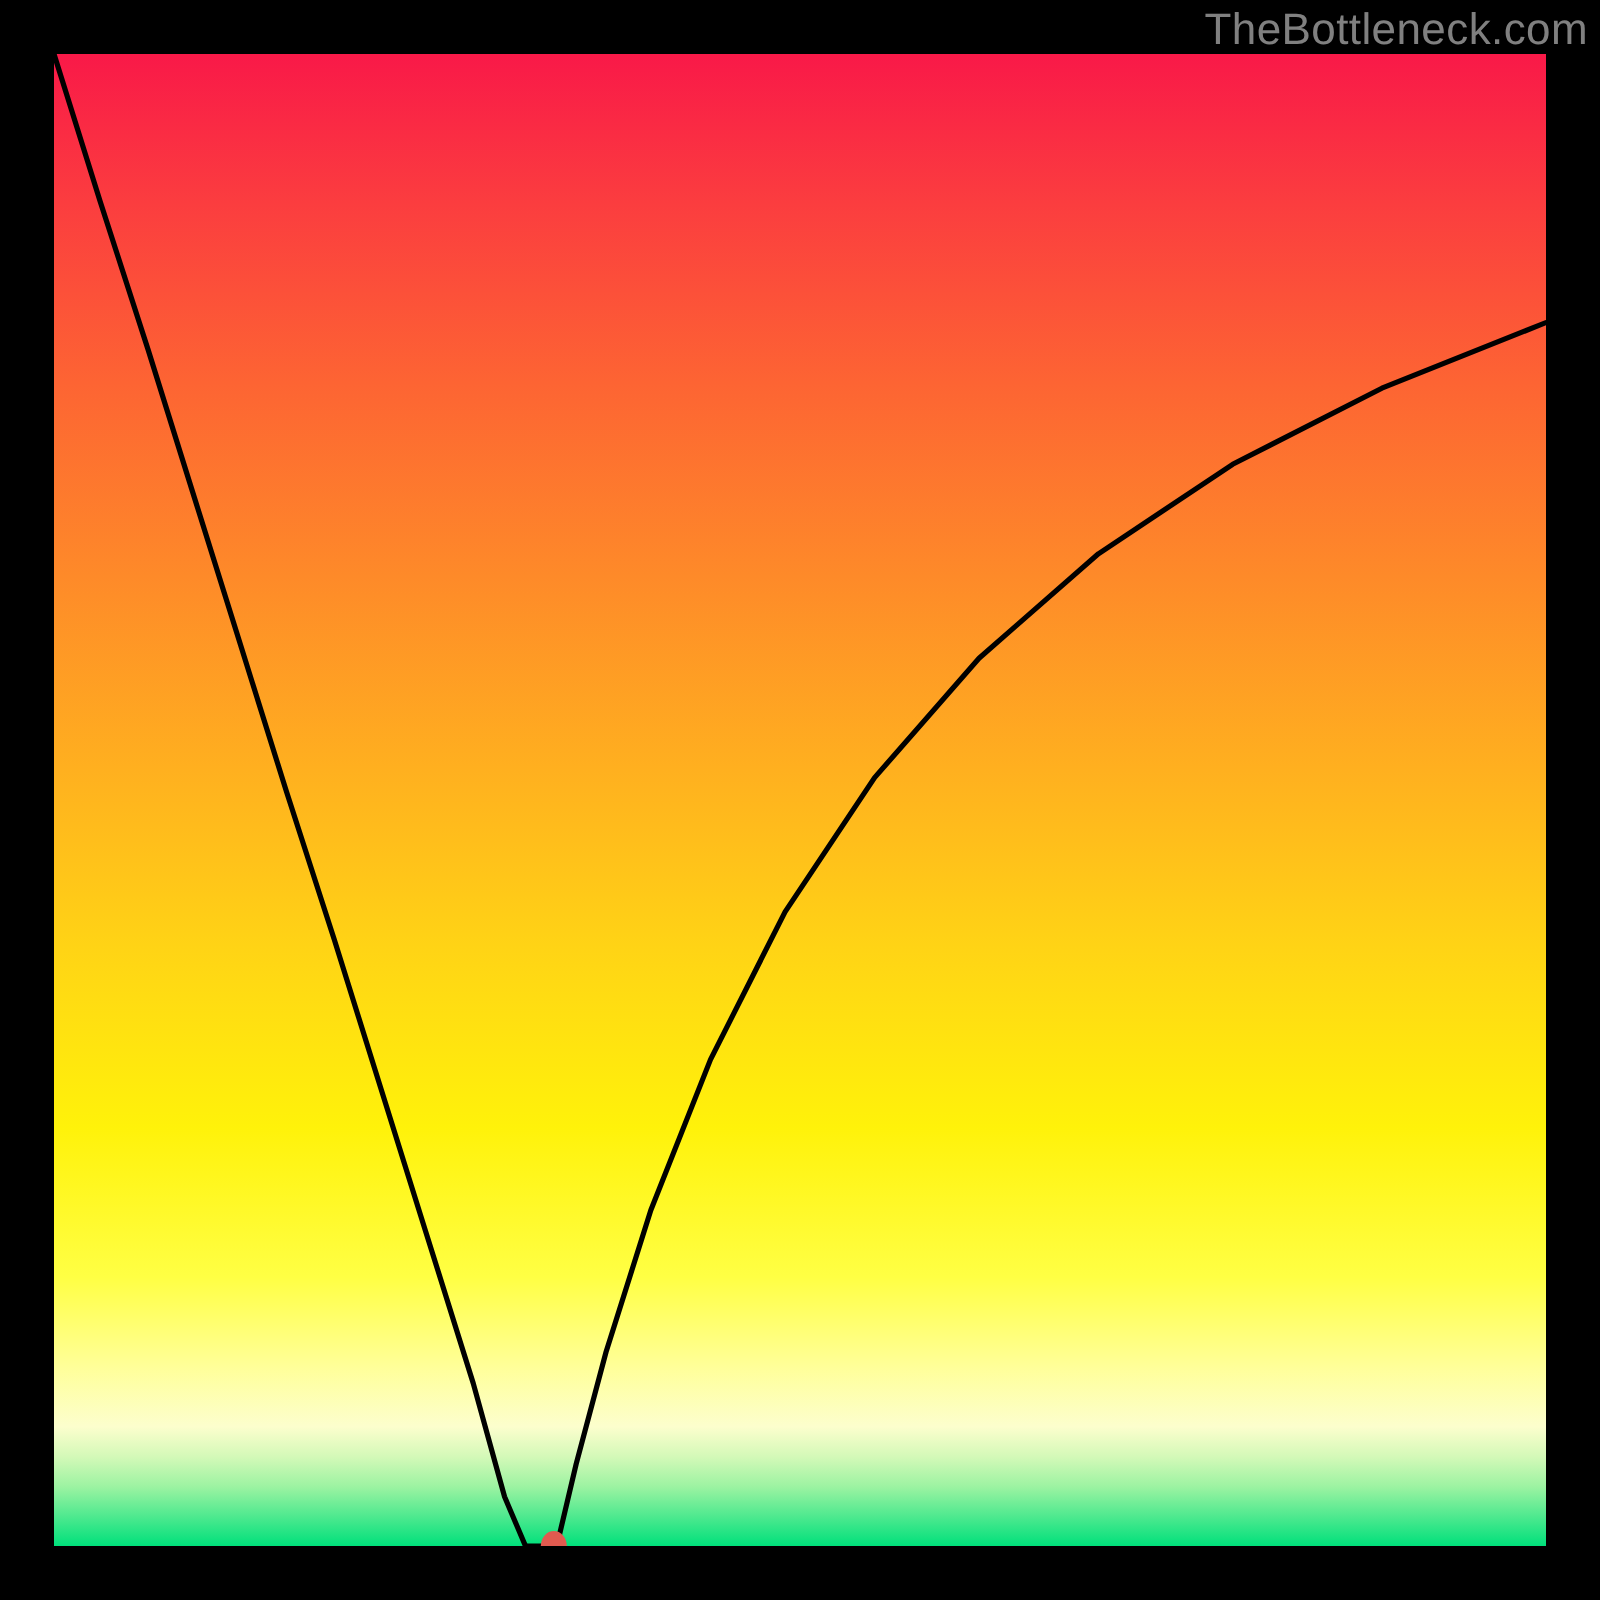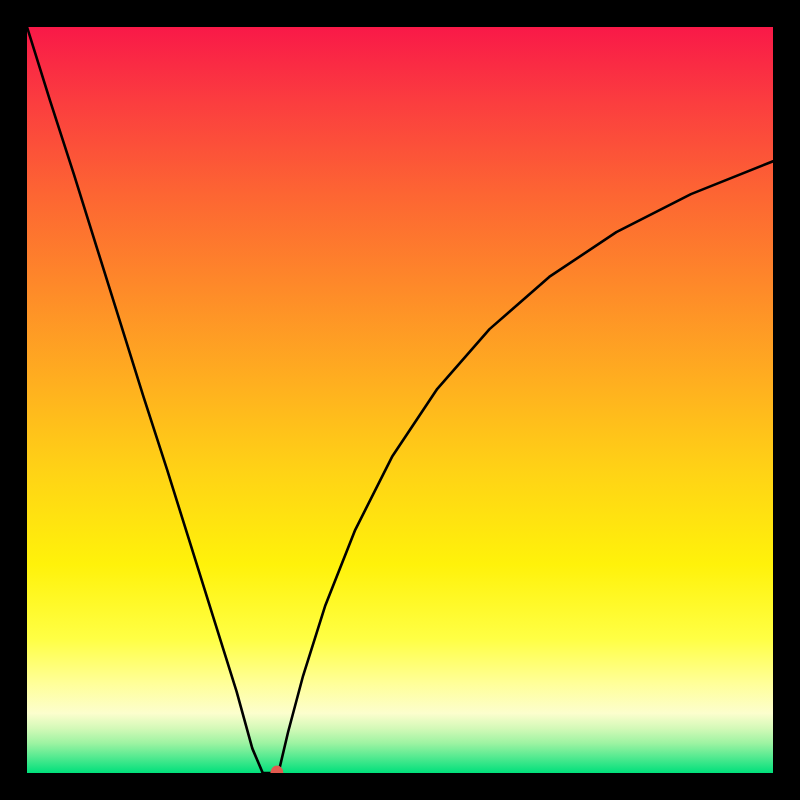--- a/index.html
+++ b/index.html
@@ -62,13 +62,14 @@
   <div class="plot">
     <svg class="curve" width="746" height="746" viewBox="0 0 746 746">
       <g>
         <polyline id="series-left-branch" fill="none" stroke="#000" stroke-width="2.6" stroke-linejoin="round" stroke-linecap="round" points="0.00,0.00 23.13,73.85 47.00,147.71 70.12,221.56 93.25,295.42 116.38,369.27 140.25,443.12 163.37,516.98 186.50,590.83 209.63,664.69 225.29,721.38 235.74,746.00"></polyline>
         <polyline id="series-plateau" fill="none" stroke="#000" stroke-width="2.6" stroke-linejoin="round" stroke-linecap="round" points="235.74,746.00 243.94,746.00 251.40,746.00"></polyline>
         <polyline id="series-right-branch" fill="none" stroke="#000" stroke-width="2.6" stroke-linejoin="round" stroke-linecap="round" points="251.40,746.00 261.10,704.97 276.02,649.02 298.40,578.15 328.24,502.80 365.54,428.95 410.30,361.81 462.52,302.13 522.20,249.91 589.34,205.15 663.94,167.10 746.00,134.28"></polyline>
       </g>
       <ellipse id="chart-marker" cx="249.91" cy="746.00" rx="6.5" ry="7.5" fill="#e15a4f"></ellipse>
     </svg>
   </div>
+  <div class="watermark">TheBottleneck.com</div>
 </div>
 
 </body></html>

